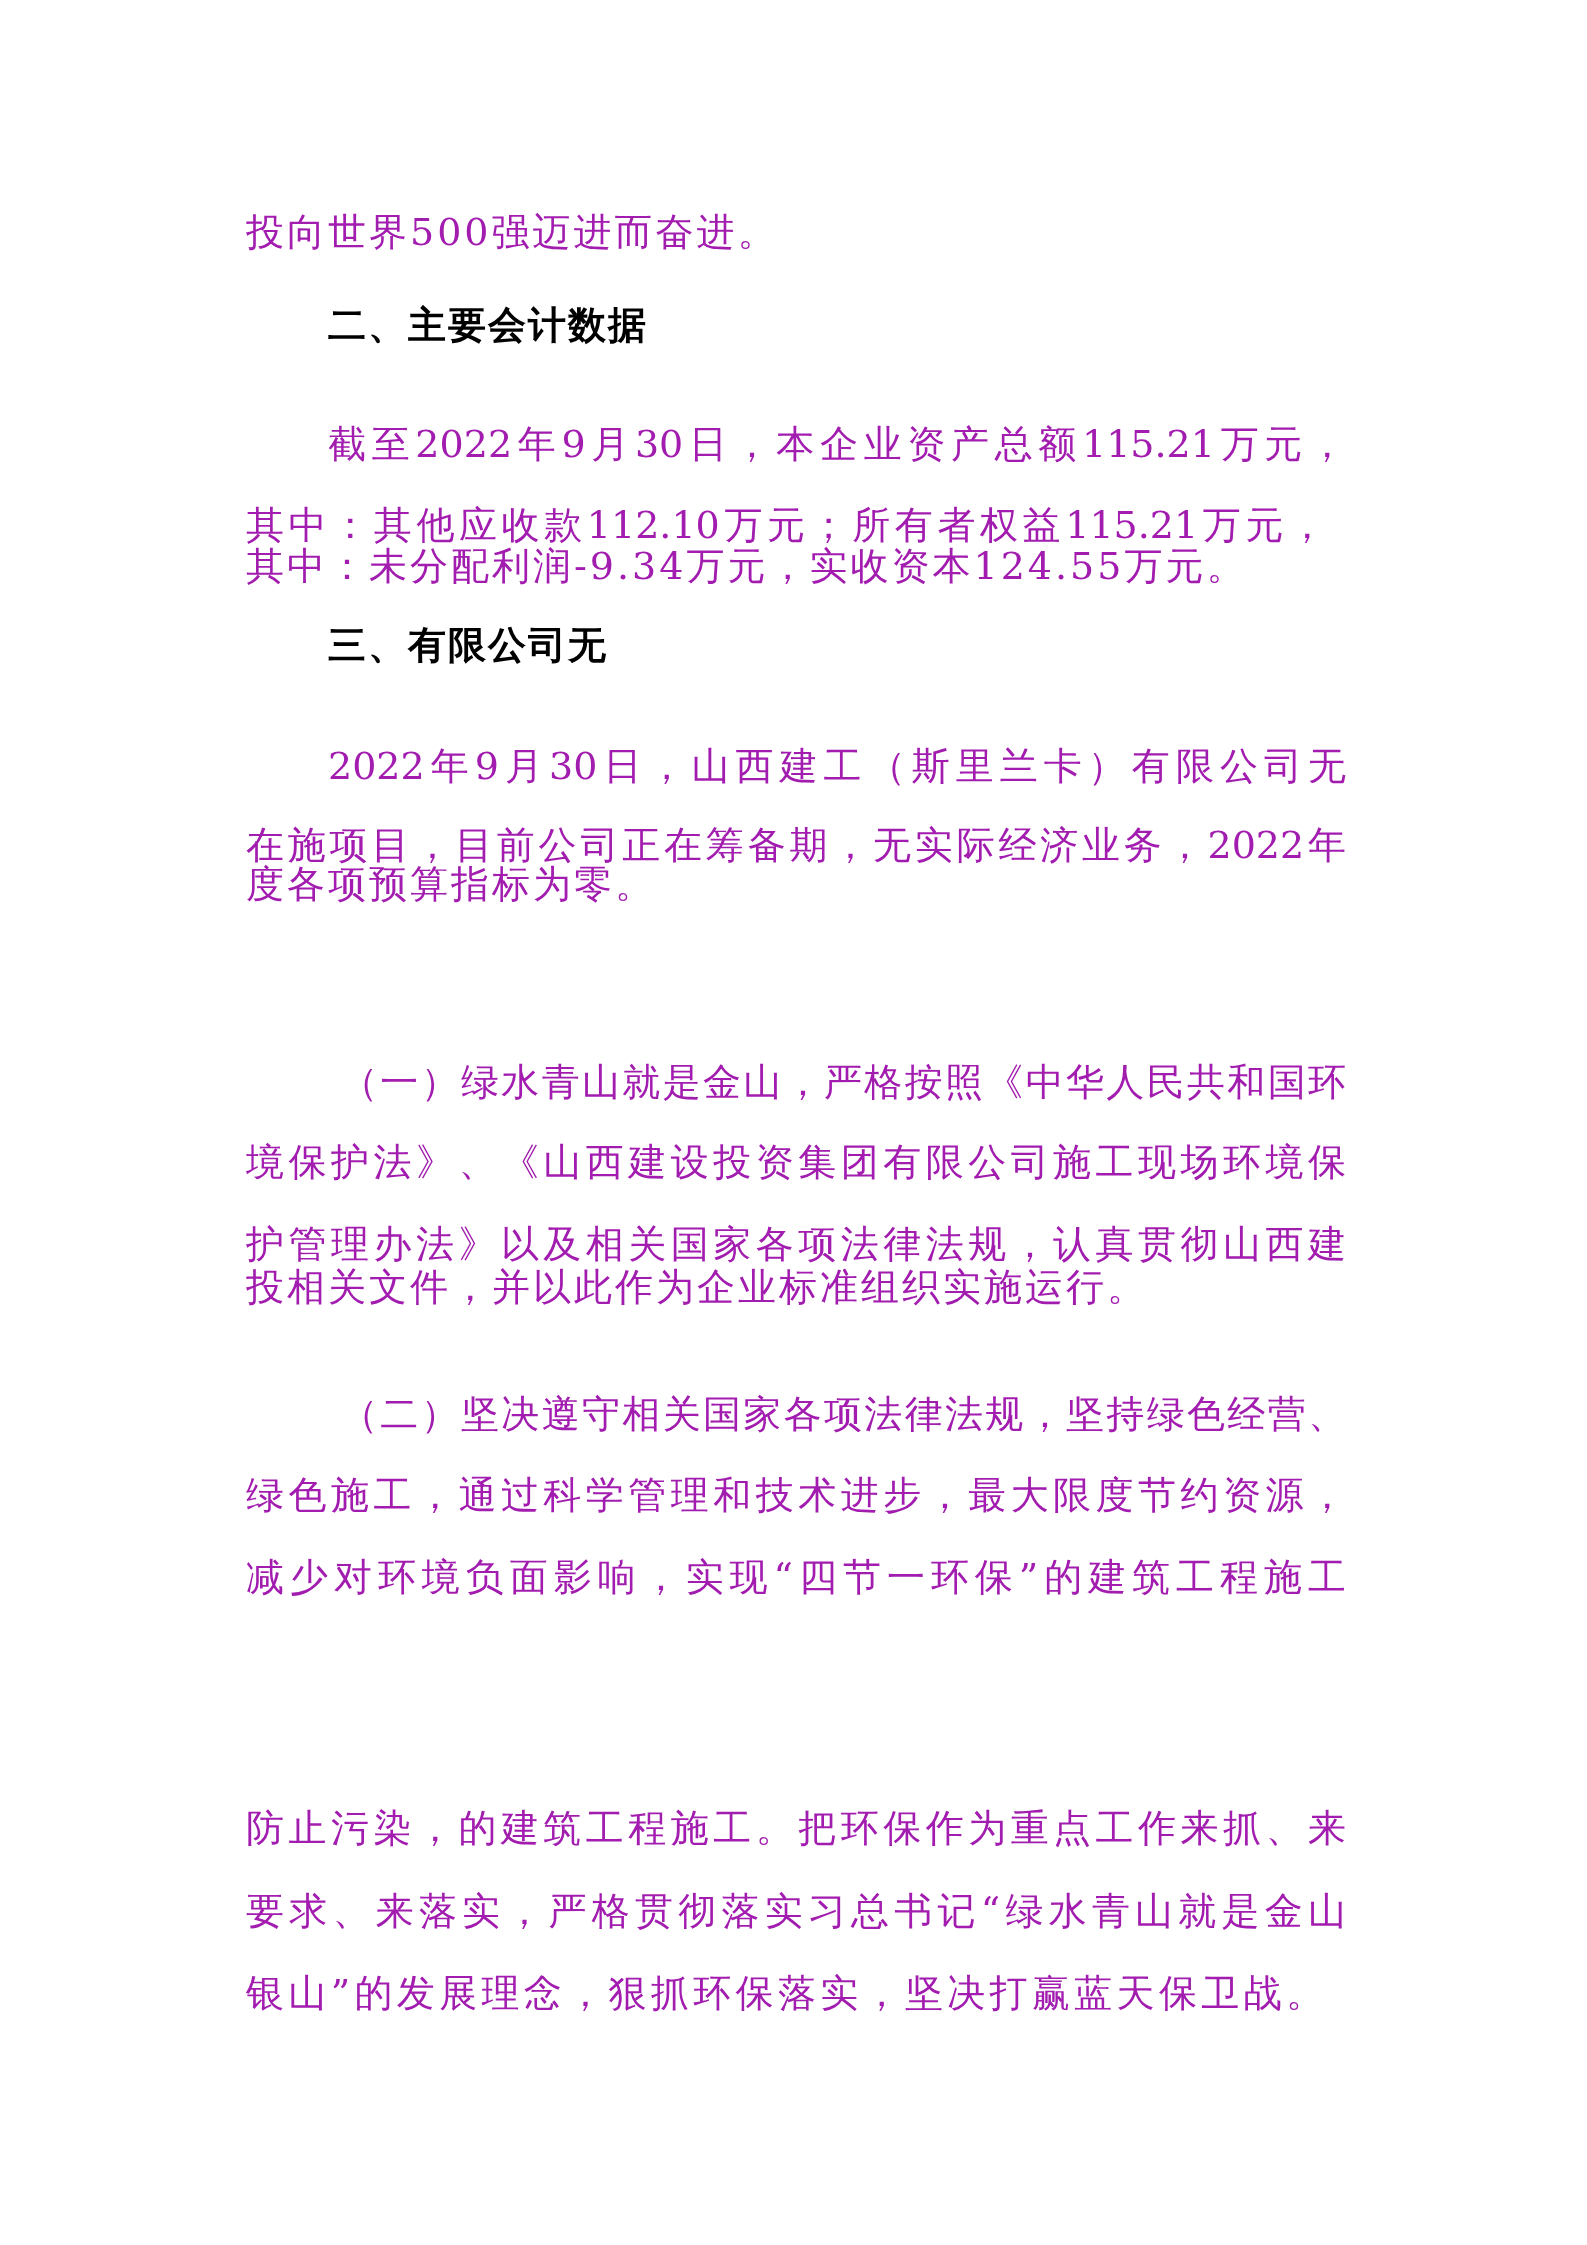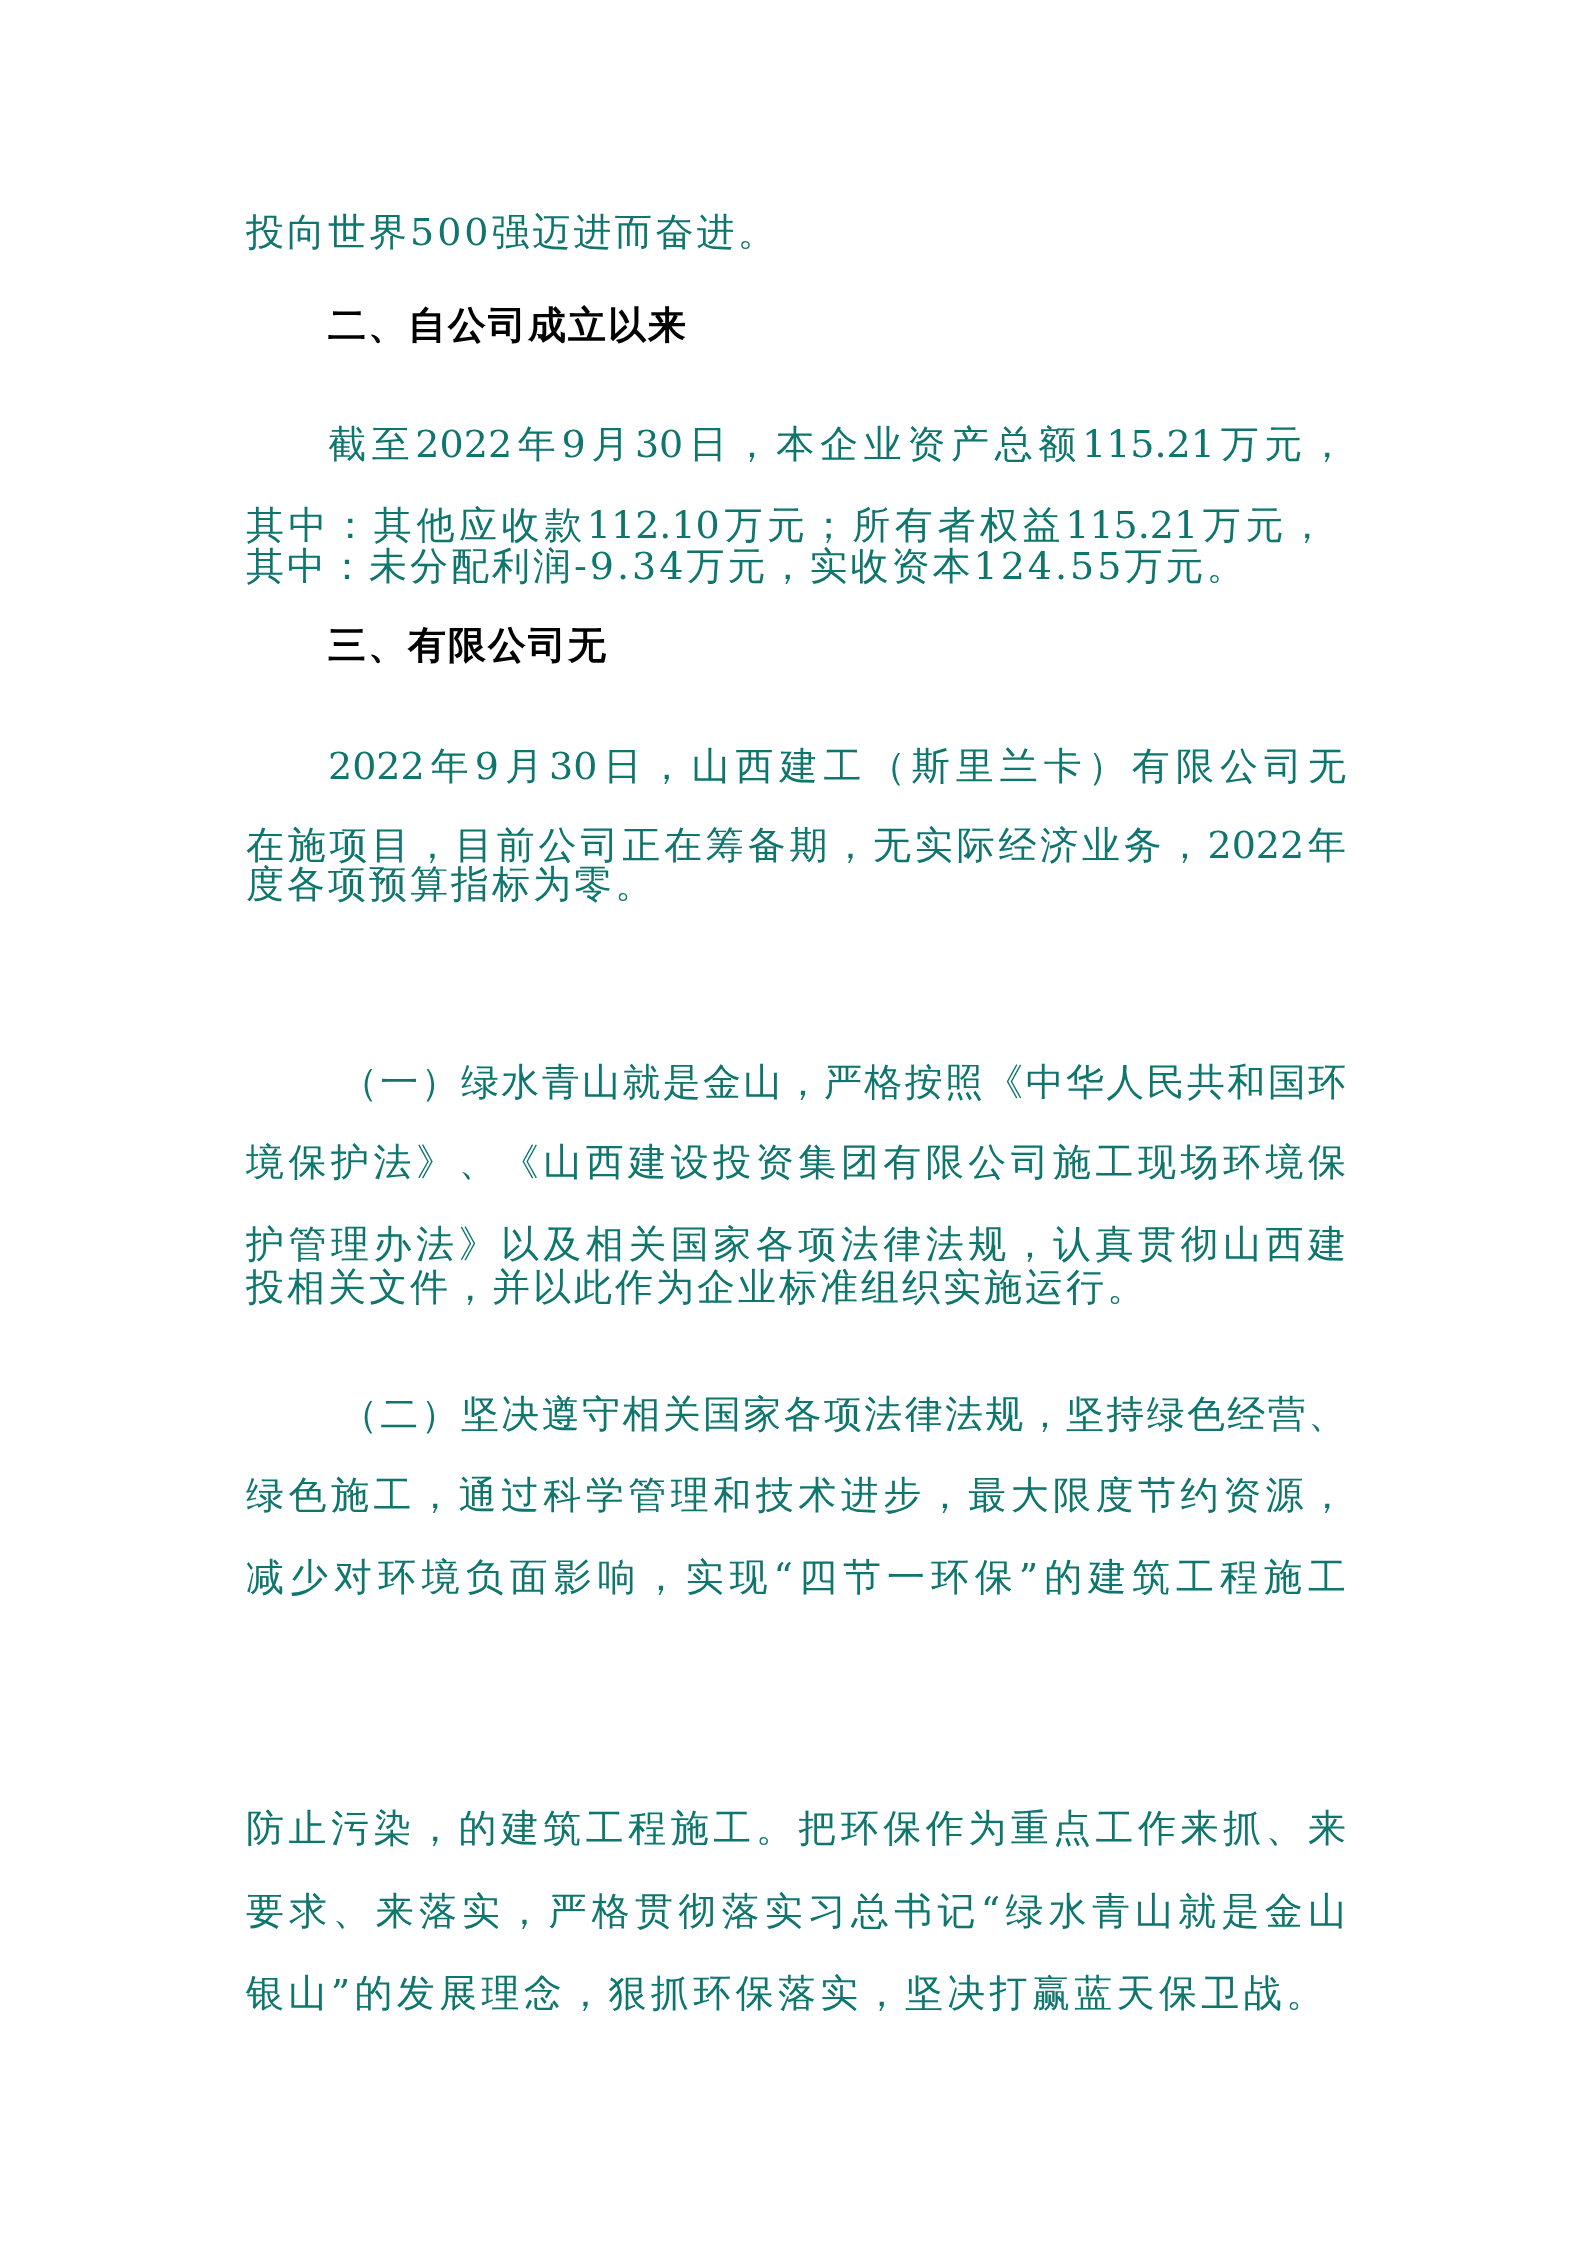--- a/index.html
+++ b/index.html
@@ -7,21 +7,21 @@
   .page { position: absolute; left: 0; top: 0; width: 1587px; height: 2245px; background: #ffffff; }
   .line {
     position: absolute;
     left: 246px;
     width: 1100px;
     height: 50px;
     line-height: 50px;
     margin-top: -25px;
     font-family: "DejaVu Serif", "Liberation Serif", serif;
     font-size: 38px;
-    color: #0f766e;
+    color: #a21caf;
     white-space: nowrap;
     letter-spacing: 3px;
   }
   .line.full { text-align: justify; text-align-last: justify; letter-spacing: 0; margin-top: 16px; }
   .line.indent { left: 328px; width: 1018px; }
   .line.indent-paren { left: 340px; width: 1006px; }
   .line.heading {
     left: 328px;
     width: auto;
     font-family: "DejaVu Sans", "Liberation Sans", sans-serif;
@@ -30,21 +30,21 @@
     color: #000000;
   }
 </style>
 </head>
 <body>
 
 <div class="page">
 
   <div class="line" style="top:232px">投向世界500强迈进而奋进。</div>
 
-  <div class="line heading" style="top:325px">二、自公司成立以来</div>
+  <div class="line heading" style="top:325px">二、主要会计数据</div>
   <div class="line full indent" style="top:403px">截至2022年9月30日，本企业资产总额115.21万元，</div>
   <div class="line full" style="top:484px; width:1080px">其中：其他应收款112.10万元；所有者权益115.21万元，</div>
   <div class="line" style="top:566px">其中：未分配利润-9.34万元，实收资本124.55万元。</div>
 
   <div class="line heading" style="top:645px">三、有限公司无</div>
   <div class="line full indent" style="top:725px">2022年9月30日，山西建工（斯里兰卡）有限公司无</div>
   <div class="line full" style="top:804px">在施项目，目前公司正在筹备期，无实际经济业务，2022年</div>
   <div class="line" style="top:884px">度各项预算指标为零。</div>
 
   <div class="line full indent-paren" style="top:1041px">（一）绿水青山就是金山，严格按照《中华人民共和国环</div>

